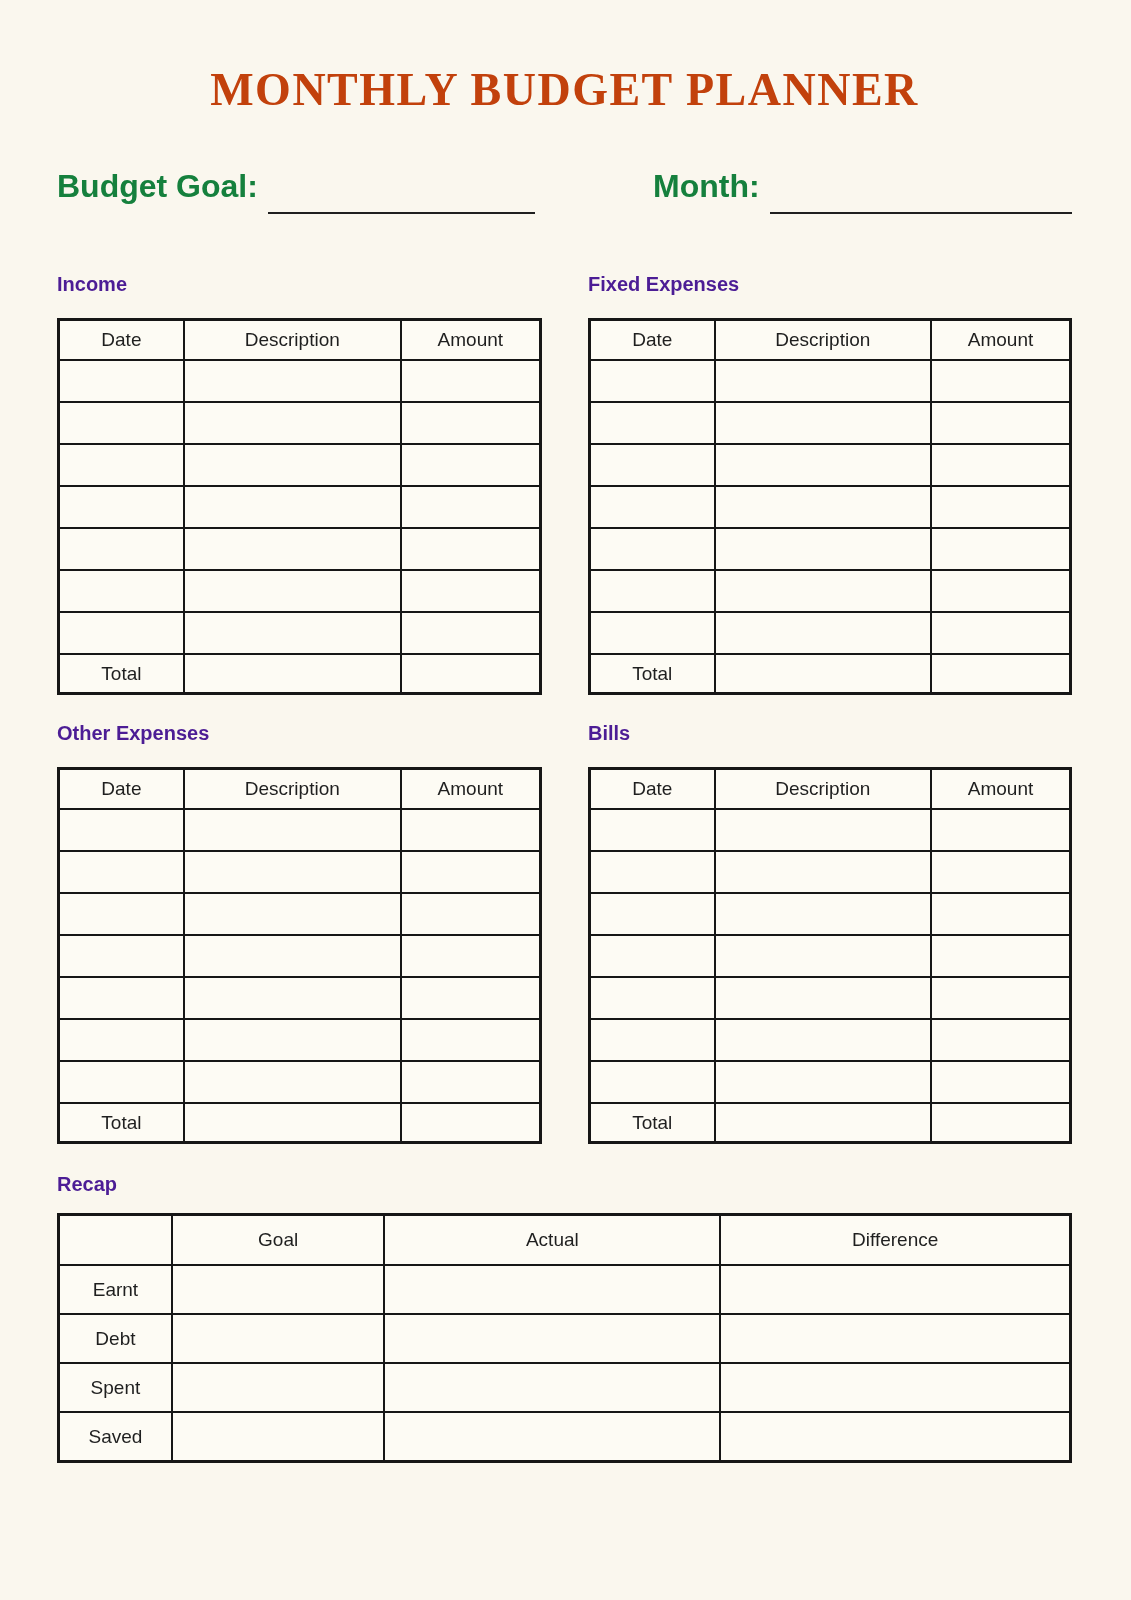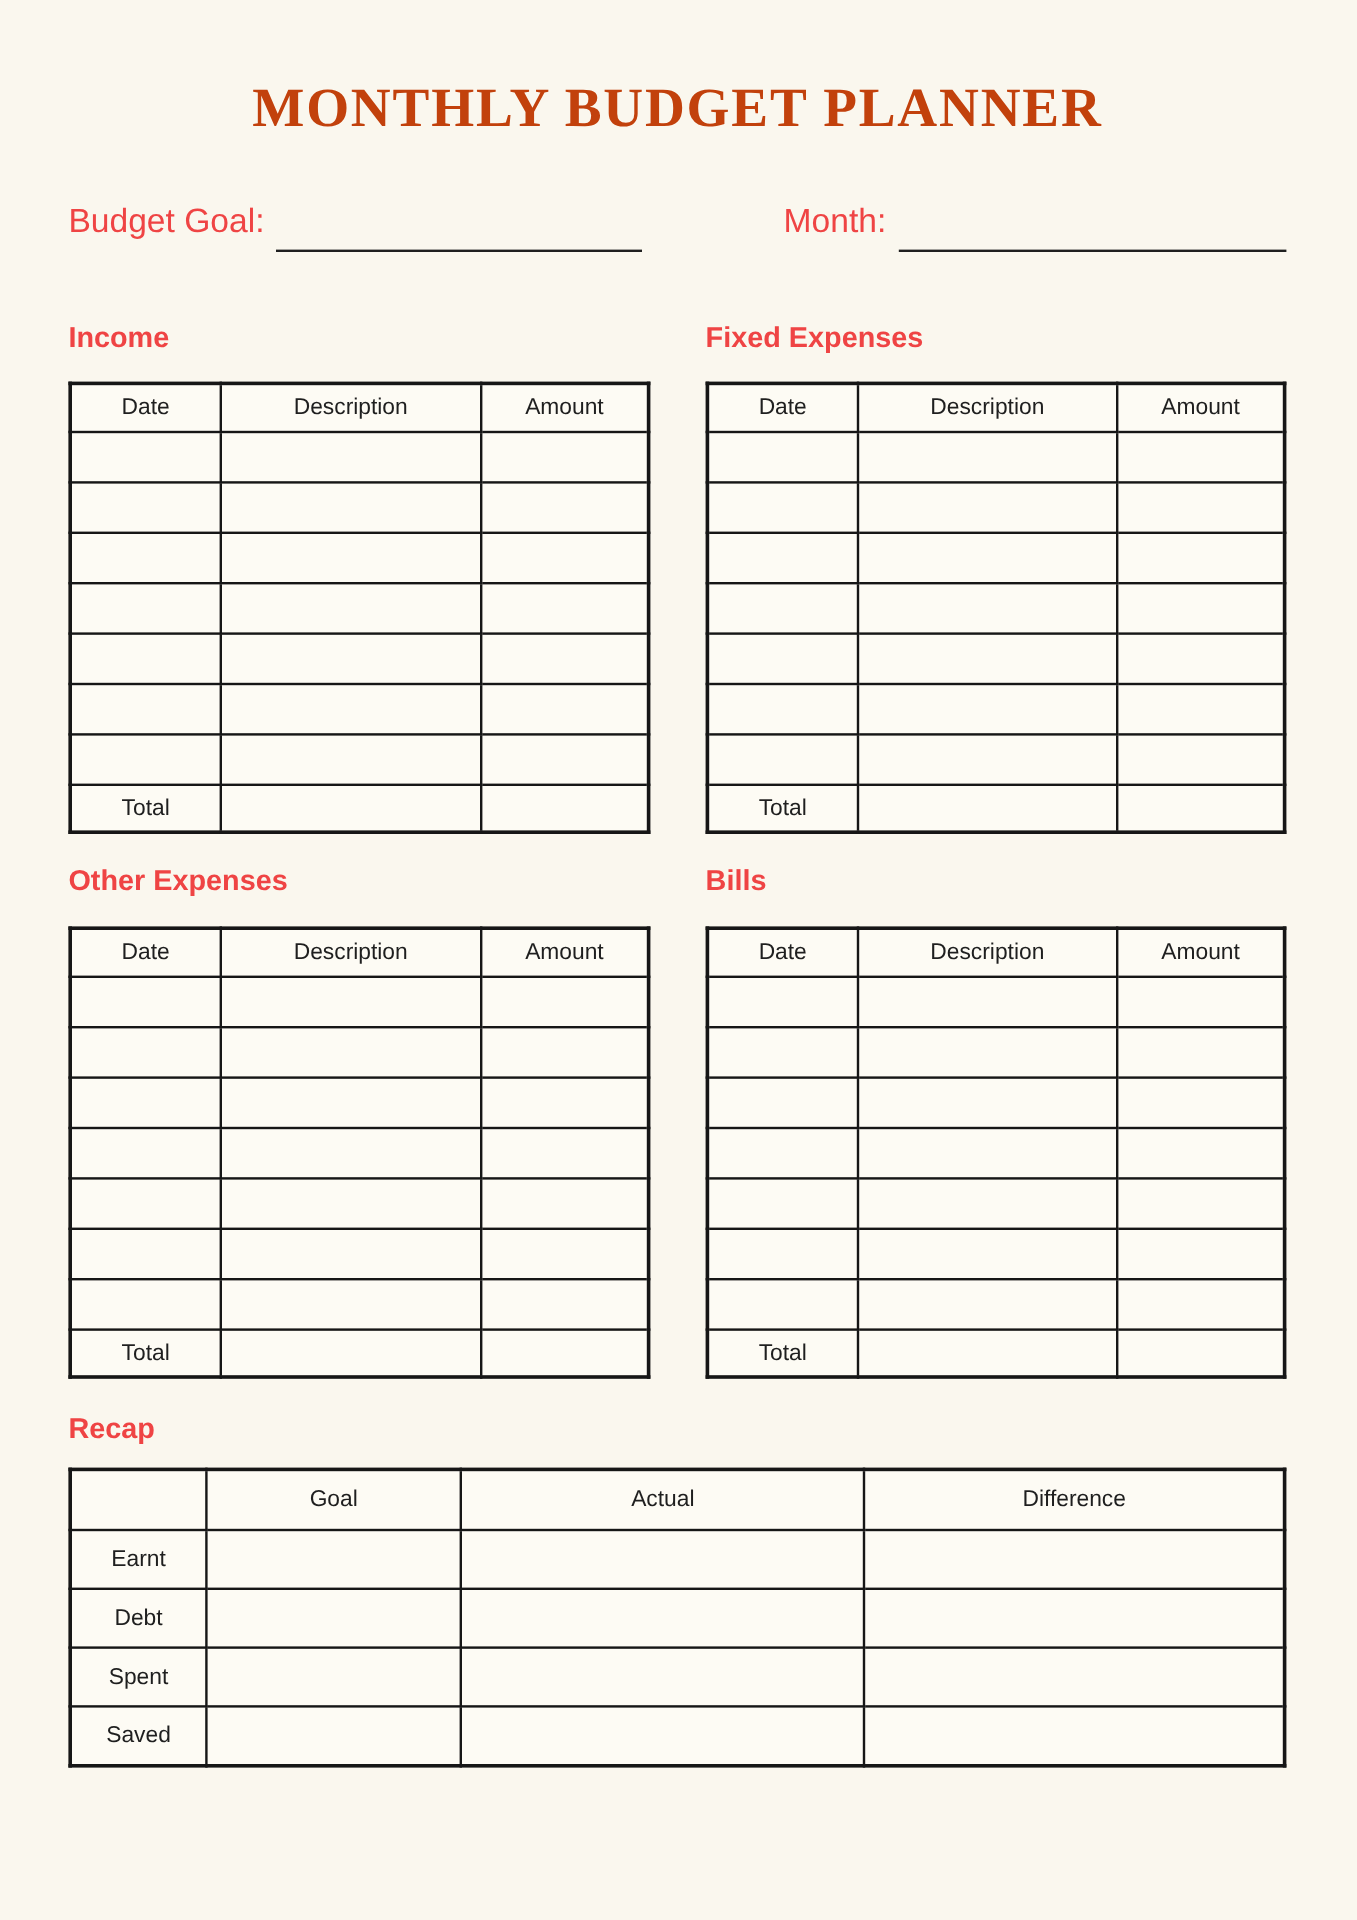--- a/index.html
+++ b/index.html
@@ -35,45 +35,45 @@
     margin-top: 52px;
     align-items: flex-end;
   }
   .field-group {
     display: flex;
     align-items: flex-end;
   }
   .field-group.goal { flex: 0 0 478px; }
   .field-group.month { flex: 1; margin-left: 118px; text-align: right; }
   .field-label {
-    font-size: 28px;
-    font-weight: 400;
-    color: #ef4444;
+    font-size: 32px;
+    font-weight: 700;
+    color: #15803d;
     white-space: nowrap;
     line-height: 1.1;
   }
   .field-line {
     flex: 1;
     border-bottom: 2px solid #1f1f1f;
     height: 1px;
     margin-left: 10px;
     transform: translateY(10px);
   }
   
   .sections-grid {
     display: grid;
     grid-template-columns: 485px 484px;
     column-gap: 46px;
     margin-top: 68px;
   }
   .section-title {
     margin: 0 0 22px 0;
-    font-size: 24px;
+    font-size: 20px;
     font-weight: 700;
-    color: #ef4444;
+    color: #4c1d95;
     line-height: 1.2;
   }
   .section.row2 { margin-top: 26px; }
   
   table.budget-table {
     width: 100%;
     border-collapse: collapse;
     table-layout: fixed;
     border: 3px solid #161616;
   }

